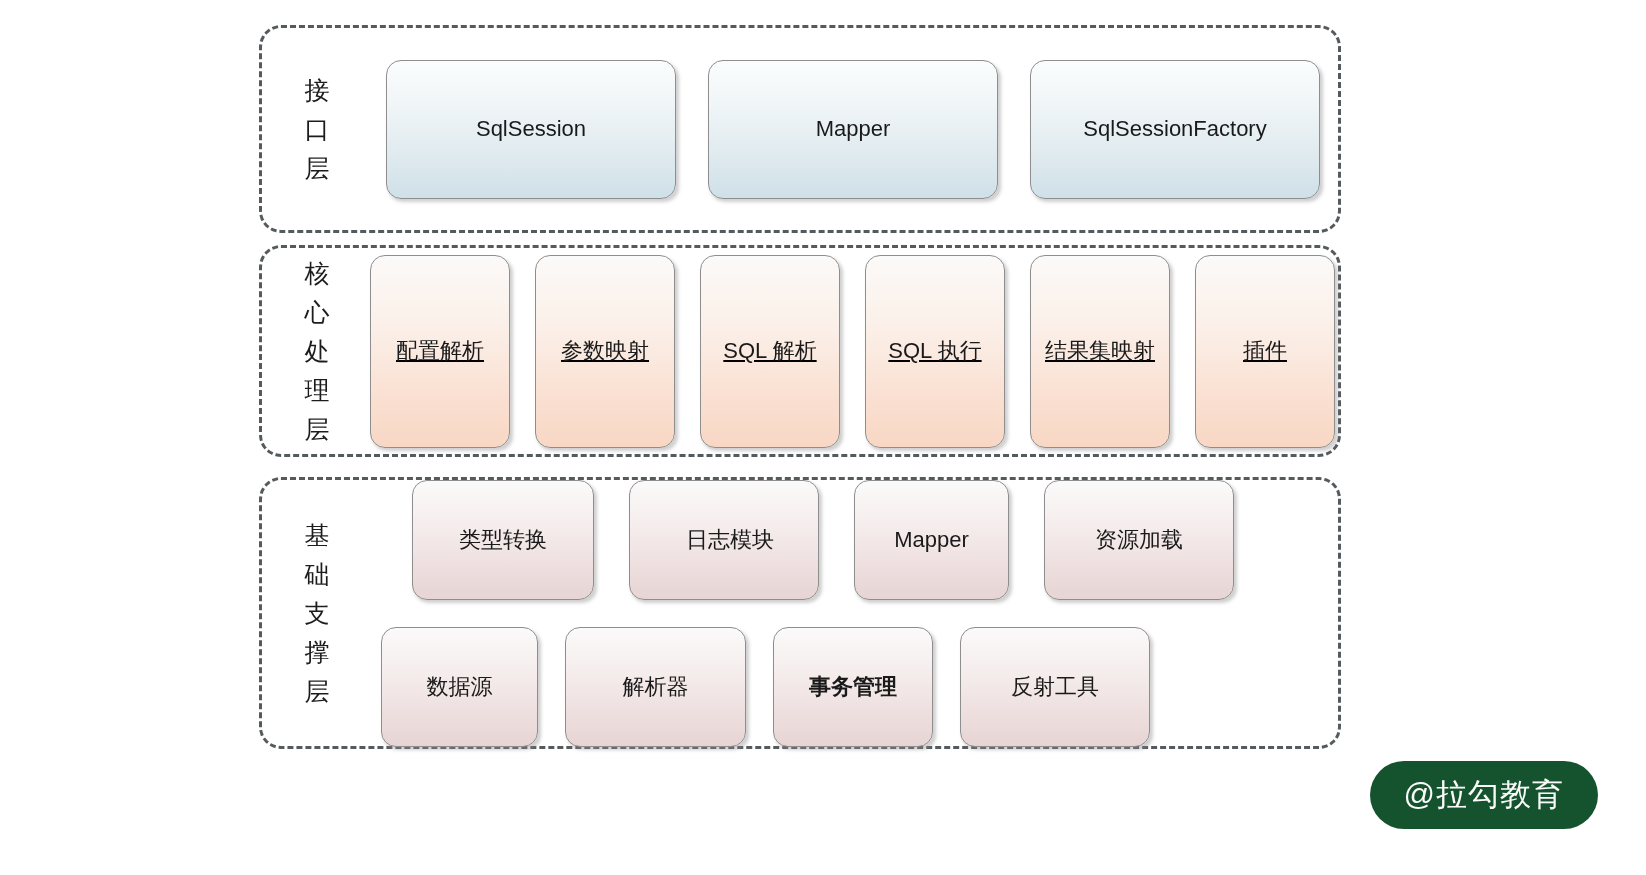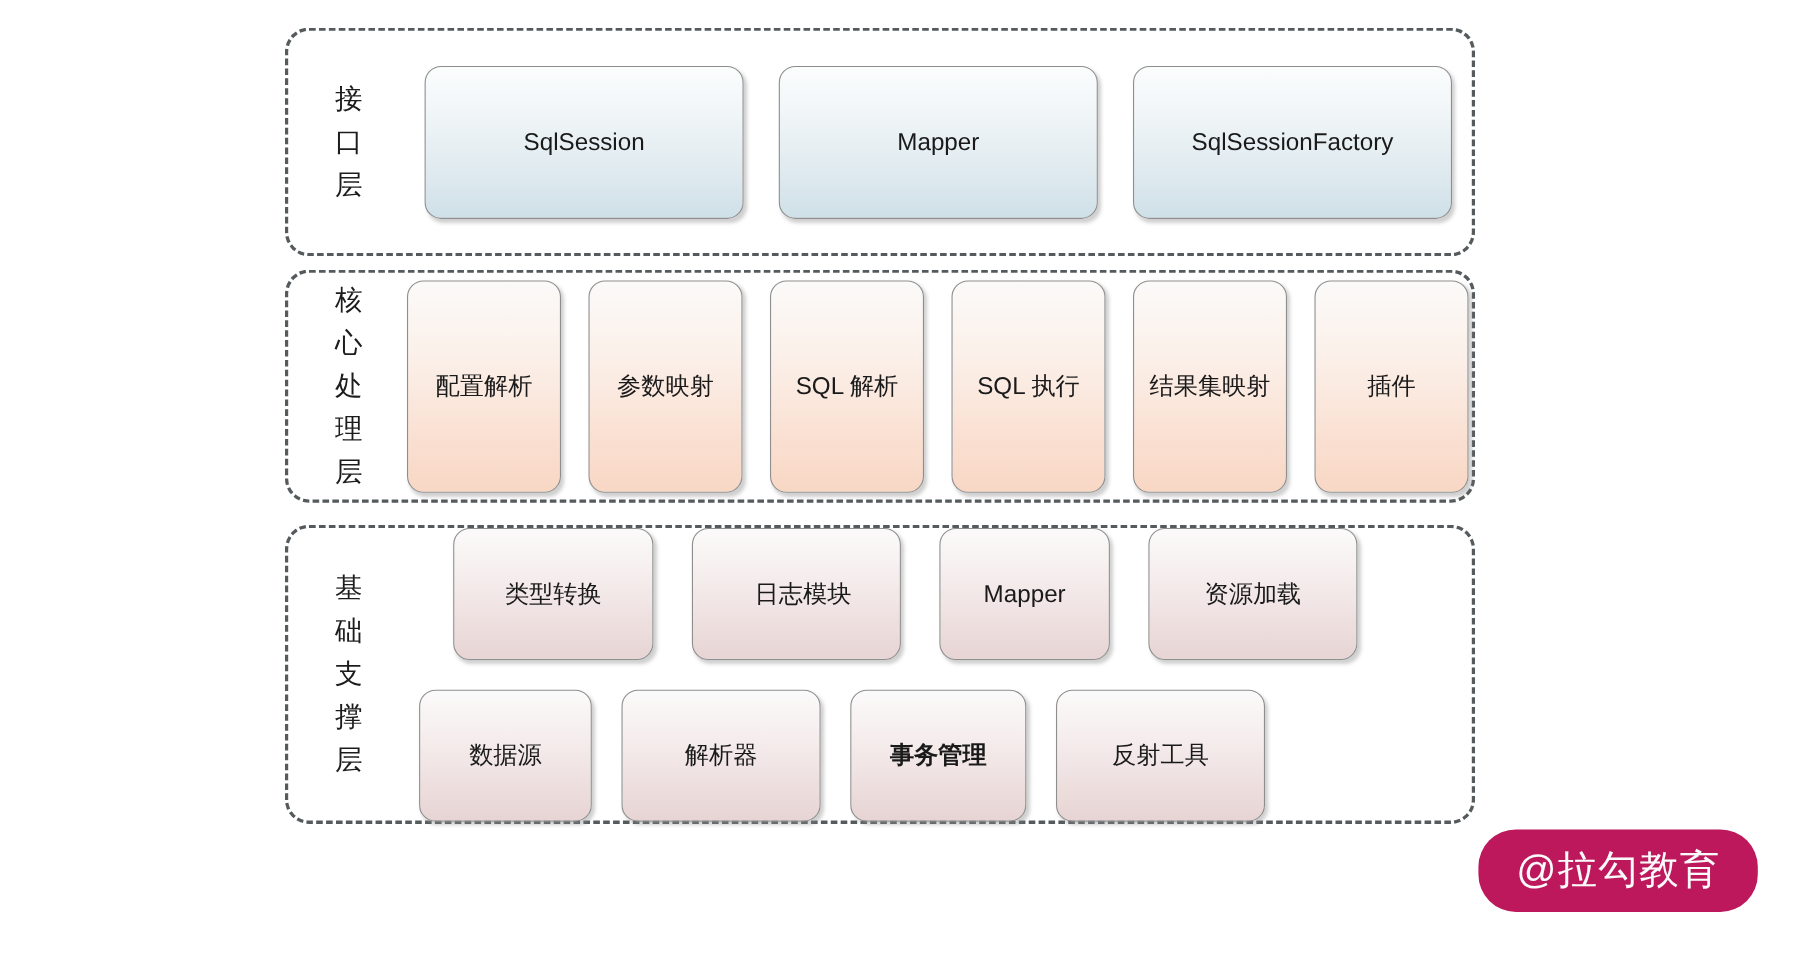--- a/index.html
+++ b/index.html
@@ -104,46 +104,46 @@
     left: 259px;  top: 25px;   width: 1082px; height: 208px;
   }
   #layer-core {
     left: 259px;  top: 245px;  width: 1082px; height: 212px;
   }
   #layer-base {
     left: 259px;  top: 477px;  width: 1082px; height: 272px;
   }
 
   #layer-interface .row { gap: 32px; margin-left: 36px; }
-  #layer-core .row      { gap: 25px; margin-left: 20px; }
+  #layer-core .row      { gap: 25px; margin-left: 20px; text-decoration: underline; }
 
   #layer-base .row-top    { gap: 35px; margin-left: 62px; margin-bottom: 27px; }
   #layer-base .row-bottom { gap: 27px; margin-left: 31px; }
 
   .node.base.w-typeconv { width: 182px; }
   .node.base.w-log      { width: 190px; padding-left: 12px; }
   .node.base.w-binding  { width: 155px; }
   .node.base.w-resource { width: 190px; }
 
   .node.base.w-ds     { width: 157px; }
   .node.base.w-cache  { width: 157px; }
   .node.base.w-parser { width: 181px; }
   .node.base.w-tx     { width: 160px; font-weight: bold; }
   .node.base.w-reflect{ width: 190px; }
 
   
   #watermark {
     position: absolute;
     right: 48px;
     bottom: 46px;
-    background: #be185d;
+    background: #14532d;
     color: #fafafa;
     border-radius: 34px;
     padding: 13px 34px;
-    font-size: 36px;
+    font-size: 31px;
     letter-spacing: 1px;
     user-select: none;
   }
 </style>
 </head>
 <body>
 
 <div id="diagram">
 
   <div class="layer" id="layer-interface">

